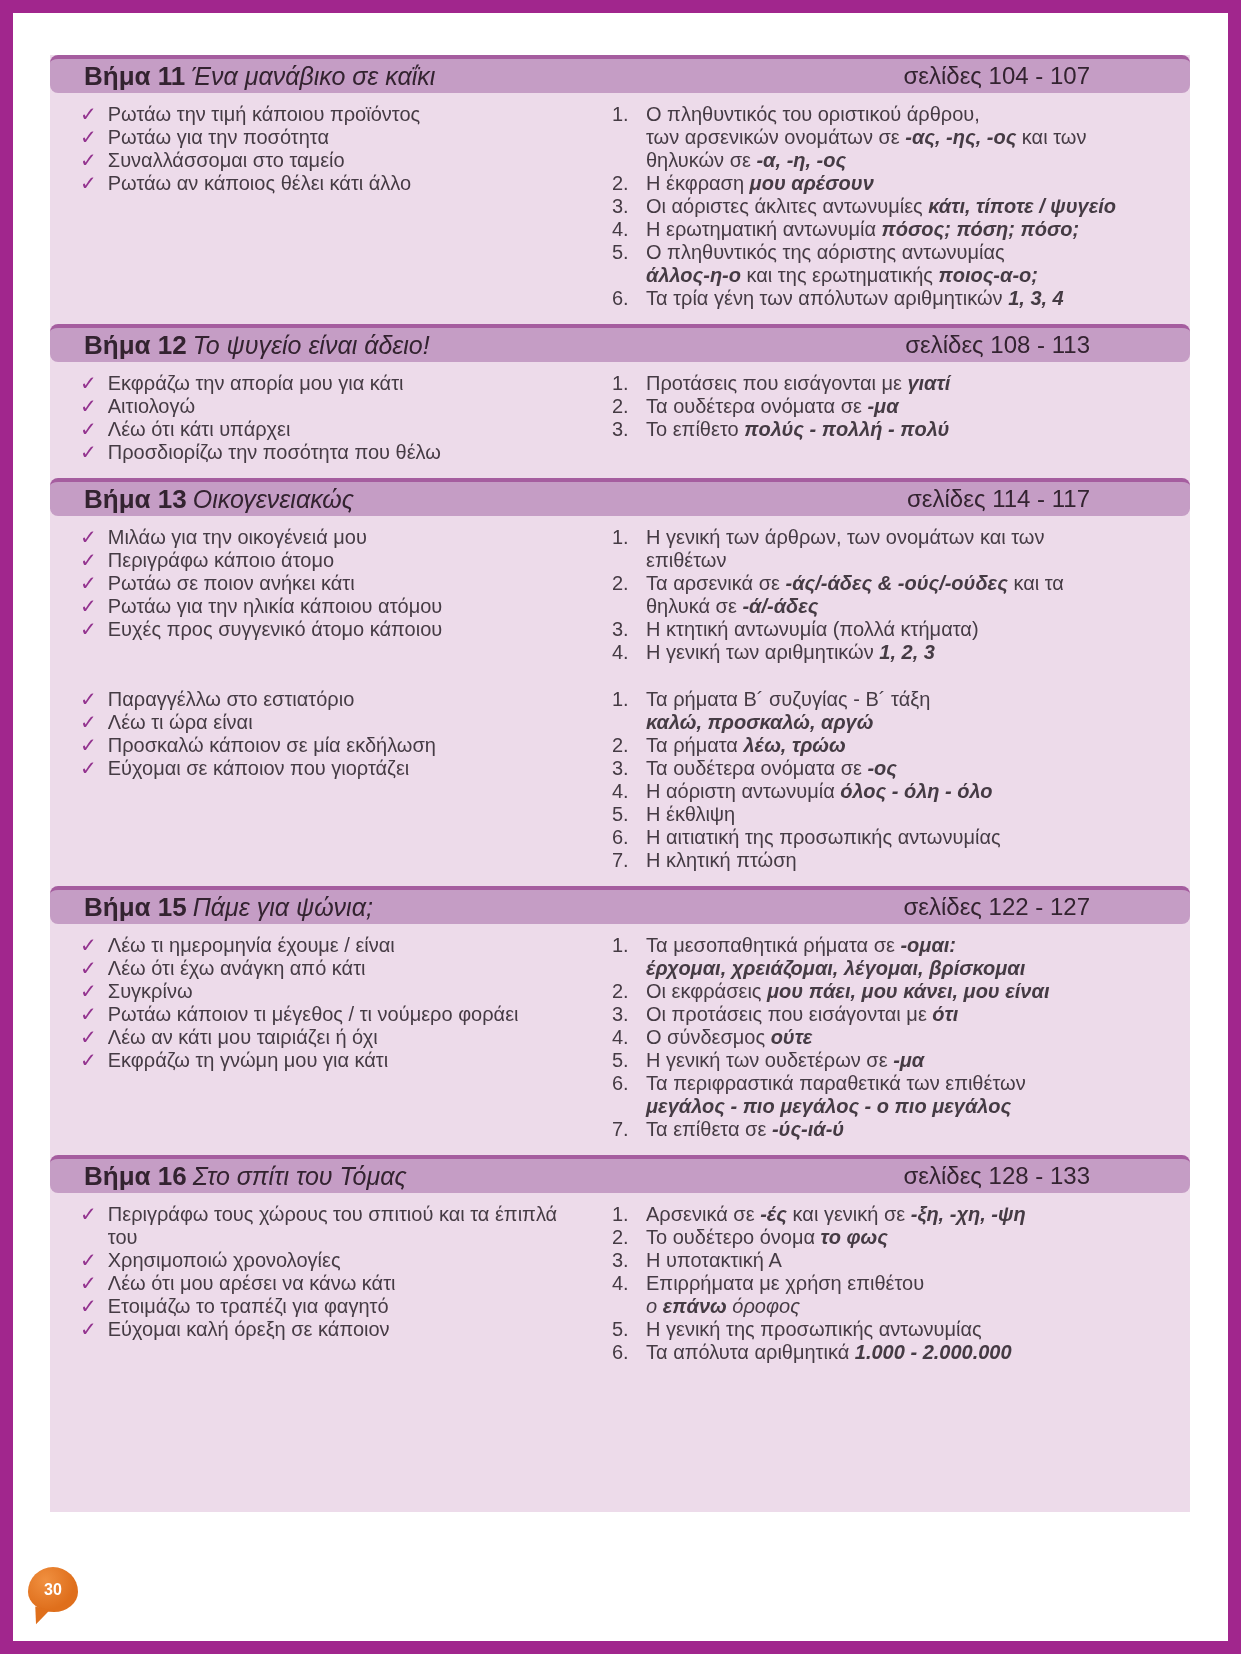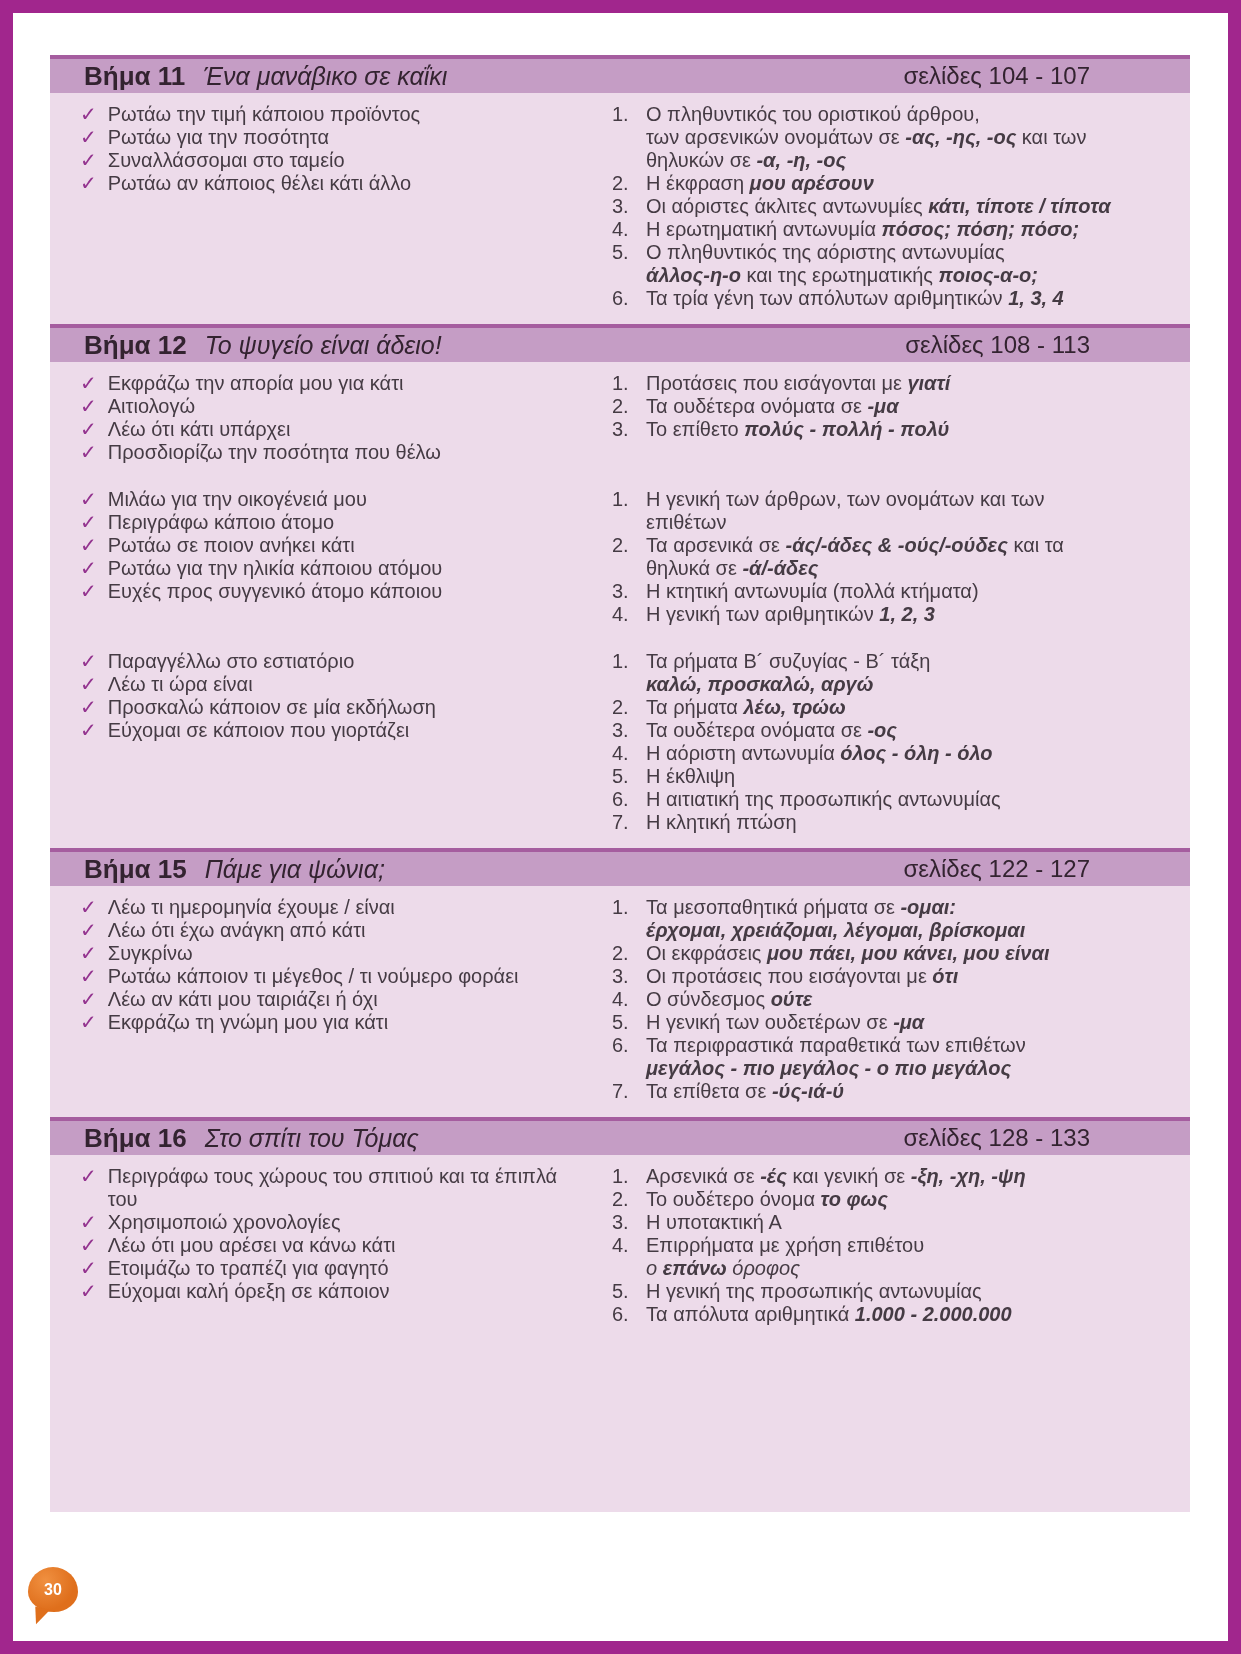--- a/index.html
+++ b/index.html
@@ -15,24 +15,24 @@
   .frame.right  { right:0; top:0; width:13px; height:1654px; }
 
   .panel {
     position:absolute; left:50px; top:55px; width:1140px; height:1457px;
     background:var(--panel_bg); overflow:hidden;
   }
   section { display:block; }
   .bar {
     display:flex; align-items:center; height:38px; box-sizing:border-box;
     background:var(--header_bg); border-top:4px solid var(--header_edge);
-    padding:0 100px 0 34px; color:var(--heading_text);
+    padding:0 100px 0 34px; color:var(--heading_text);border-radius:8px;
   }
   .step  { font-weight:bold; font-size:26px; white-space:nowrap; }
-  .title { font-style:italic; font-size:25px; margin-left:18px; white-space:nowrap; }
+  .title { font-style:italic; font-size:25px; margin-left:6px; white-space:nowrap; }
   .pages { margin-left:auto; font-weight:normal; font-size:24px; white-space:nowrap; }
 
   .cols { display:flex; align-items:flex-start; padding:8px 0 14px 0; }
   ul.cando { flex:0 0 545px; box-sizing:border-box; margin:0; padding:2px 10px 0 30px; list-style:none; }
   ul.cando li { display:flex; gap:11px; font-size:20px; line-height:23px; color:var(--body_text); }
   .check { color:var(--check); font-weight:bold; font-size:20px; flex:0 0 auto; }
   ol.grammar { flex:1 1 auto; box-sizing:border-box; margin:0; padding:2px 28px 0 17px; list-style:none; }
   ol.grammar li { display:flex; font-size:20px; line-height:23px; color:var(--body_text); }
   .num { flex:0 0 34px; }
   .lines { flex:1 1 auto; }
@@ -98,21 +98,21 @@
             </li>
             <li>
               <span class="num">2.</span>
               <div class="lines">
                 <div><span>Η έκφραση </span><span class="bi">μου αρέσουν</span></div>
               </div>
             </li>
             <li>
               <span class="num">3.</span>
               <div class="lines">
-                <div><span>Οι αόριστες άκλιτες αντωνυμίες </span><span class="bi">κάτι, τίποτε / τίποτα</span></div>
+                <div><span>Οι αόριστες άκλιτες αντωνυμίες </span><span class="bi">κάτι, τίποτε / ψυγείο</span></div>
               </div>
             </li>
             <li>
               <span class="num">4.</span>
               <div class="lines">
                 <div><span>Η ερωτηματική αντωνυμία </span><span class="bi">πόσος; πόση; πόσο;</span></div>
               </div>
             </li>
             <li>
               <span class="num">5.</span>
@@ -173,20 +173,25 @@
               <span class="num">3.</span>
               <div class="lines">
                 <div><span>Το επίθετο </span><span class="bi">πολύς - πολλή - πολύ</span></div>
               </div>
             </li>
           </ol>
     </div>
   </section>
 
   <section>
+    <header class="bar">
+      <span class="step">Βήμα 13</span>
+      <span class="title">Οικογενειακώς</span>
+      <span class="pages">σελίδες 114 - 117</span>
+    </header>
     <div class="cols">
       <ul class="cando">
             <li>
               <span class="check">✓</span>
               <span>Μιλάω για την οικογένειά μου</span>
             </li>
             <li>
               <span class="check">✓</span>
               <span>Περιγράφω κάποιο άτομο</span>
             </li>

